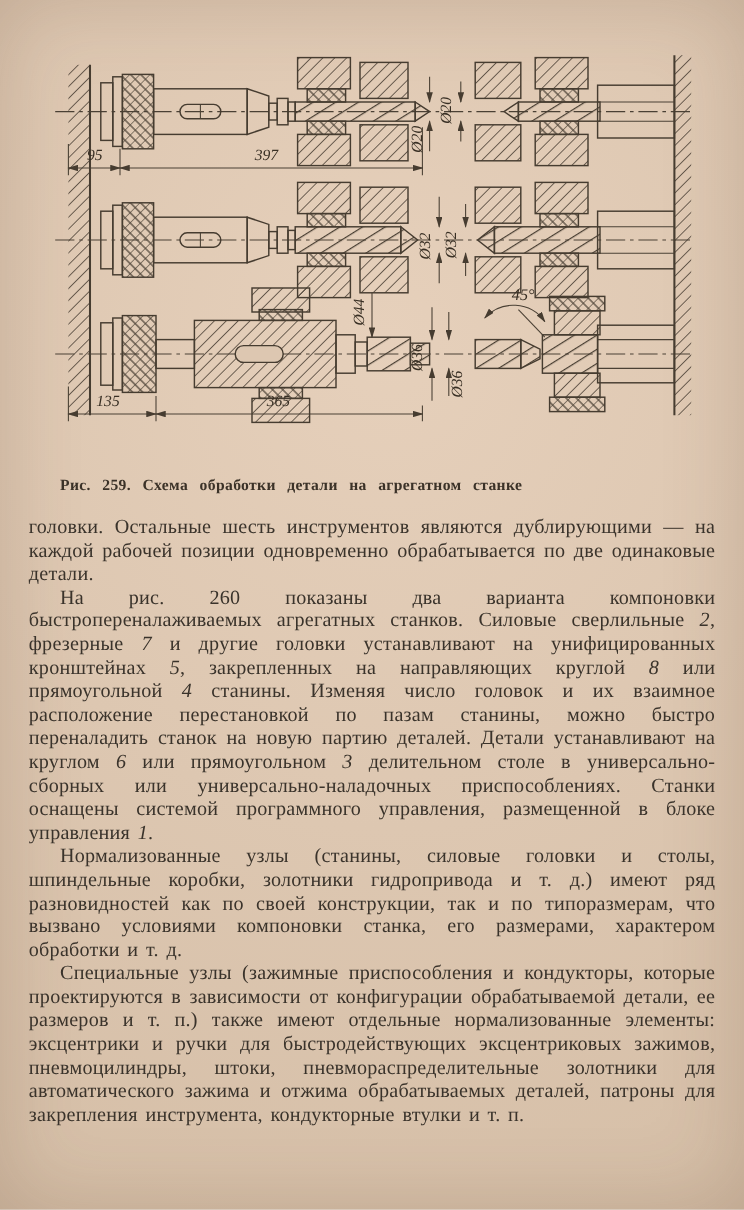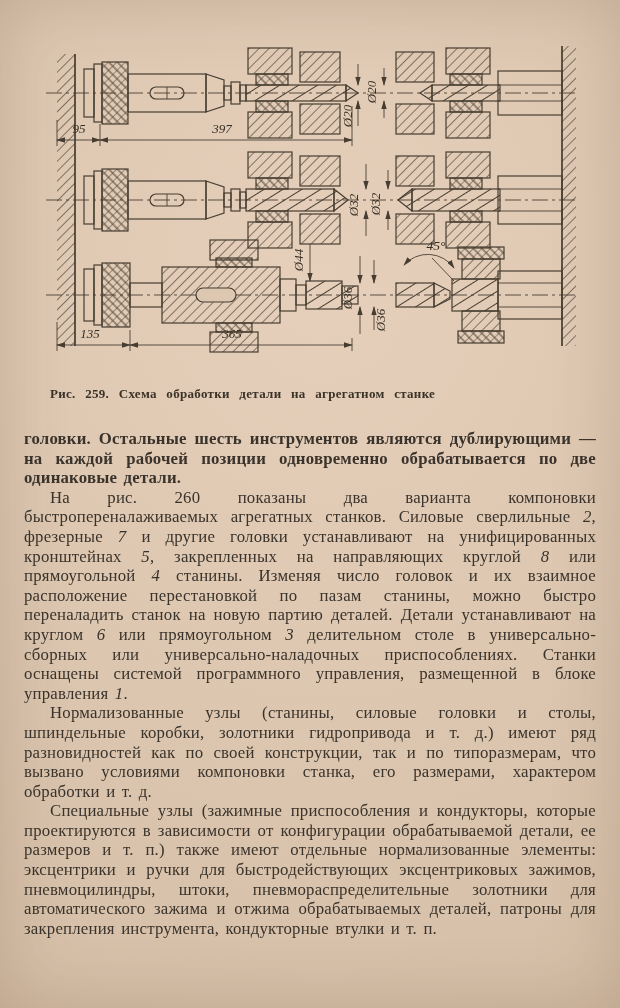--- a/index.html
+++ b/index.html
@@ -18,31 +18,31 @@
   svg .o{fill:none;}
   svg .h{fill:url(#ph);}
   svg .d{fill:url(#pd);}
   svg .x{fill:url(#px);}
   svg .paper{fill:#ddc7b1;}
   svg .cl{stroke:#4a4034;stroke-width:.9;stroke-dasharray:16 4 3 4;fill:none;}
   svg .dim{stroke:#4a4034;stroke-width:.9;fill:none;}
   svg .dtxt{font:italic 13px "Liberation Serif", serif;fill:#382f24;}
   svg .atxt{font:italic 13.5px "Liberation Serif", serif;fill:#382f24;}
   .caption{
-    position:absolute;top:386px;left:50px;width:500px;
+    position:absolute;top:396px;left:50px;width:500px;
     font-weight:bold;font-size:13px;letter-spacing:.3px;word-spacing:6px;
     color:#3b3228;
   }
   .bodytext{
     position:absolute;top:429px;left:24px;width:572px;
     font-size:16.8px;line-height:19.6px;text-align:justify;
     letter-spacing:.2px;word-spacing:2px;color:#3a332b;
   }
   .bodytext p{margin:0;text-indent:26px;}
-  .bodytext p.first{text-indent:0;font-weight:bold;}
+  .bodytext p.first{text-indent:0;}
   .bodytext i{font-style:italic;}
 </style>
 </head>
 <body>
 
 <div class="page">
 
   <svg class="fig" width="620" height="378" viewBox="0 0 620 378">
     <defs>
       <pattern id="ph" width="7" height="7" patternUnits="userSpaceOnUse" patternTransform="rotate(45)">

